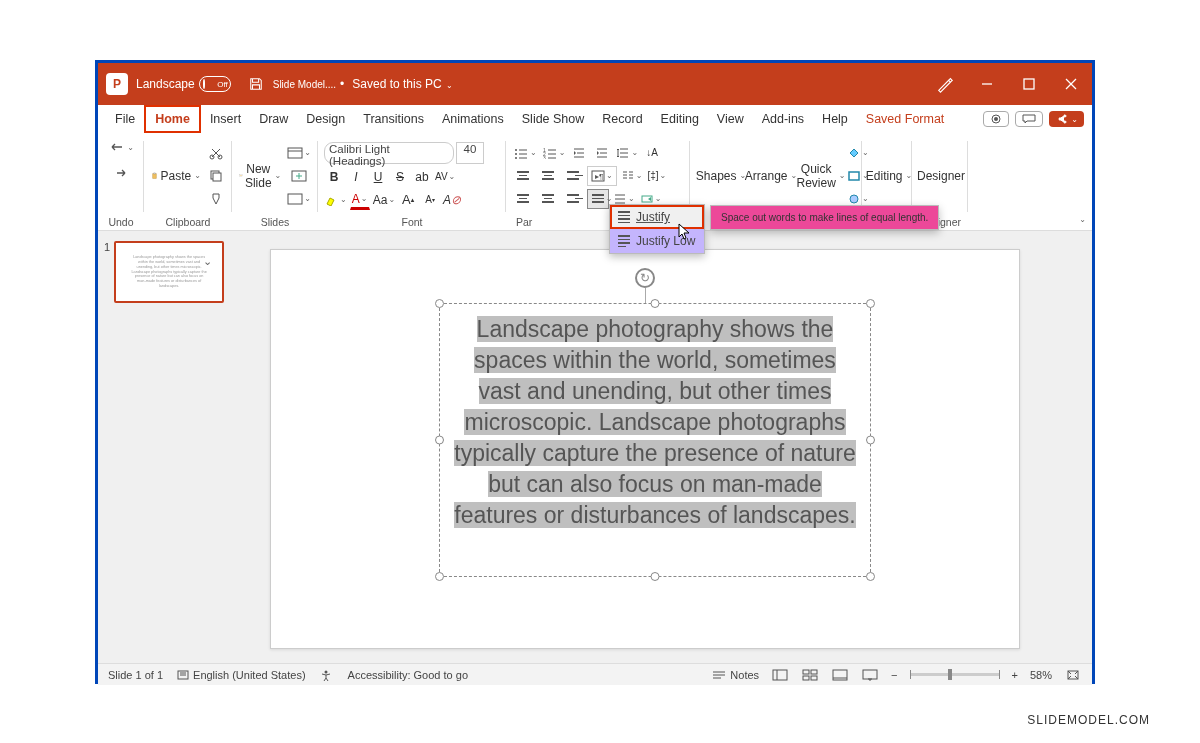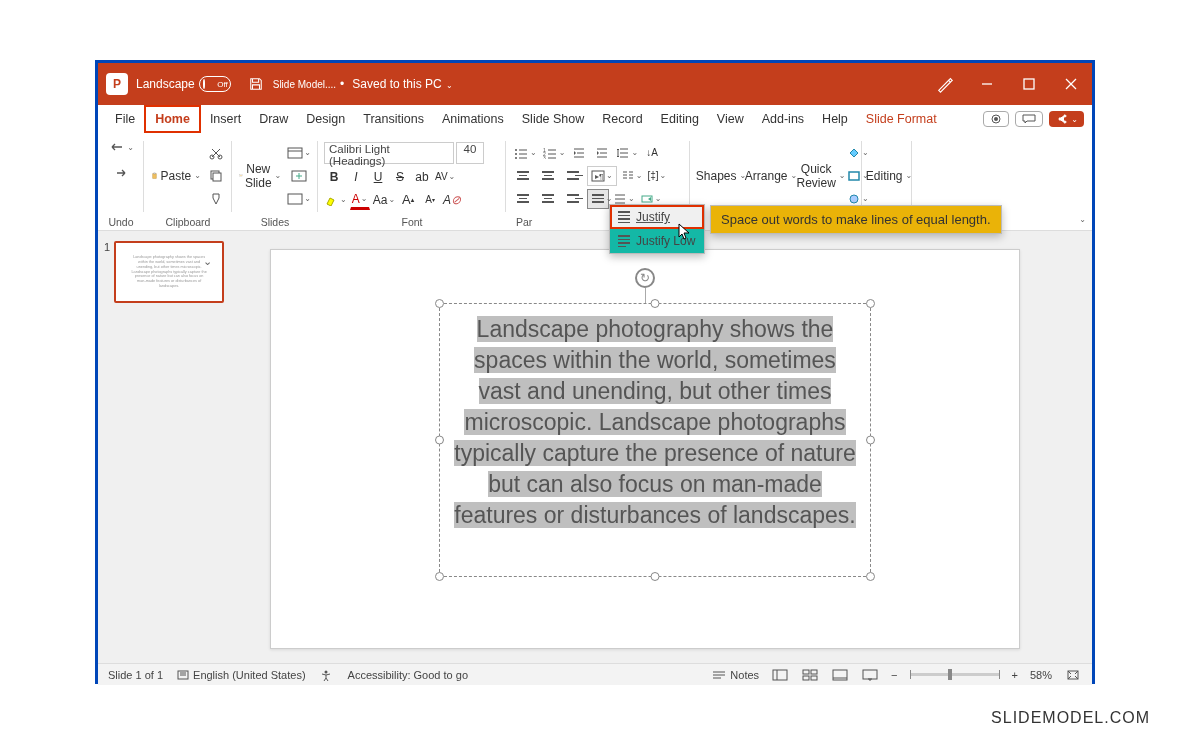--- a/index.html
+++ b/index.html
@@ -33,39 +33,39 @@
 
 .ribbon { height: 98px; background: #fff; display: flex; align-items: stretch; border-bottom: 1px solid #ddd; font-size: 11px; color: #444; position: relative; }
 .ribbon-group { display: flex; flex-direction: column; padding: 4px 6px 2px 6px; position: relative; }
 .ribbon-group::after { content: ""; position: absolute; right: 0; top: 8px; bottom: 18px; width: 1px; background: #ddd; }
 .ribbon-group-body { flex: 1; display: flex; align-items: center; gap: 4px; }
 .ribbon-group-label { text-align: center; font-size: 10.5px; color: #555; padding-top: 2px; }
 .rbtn { display: flex; align-items: center; justify-content: center; min-width: 20px; height: 20px; border: 1px solid transparent; font-size: 12px; color: #333; }
 .rbtn.big { flex-direction: row; height: auto; min-width: 40px; gap: 2px; }
 .big-icon { width: 26px; height: 26px; }
 .font-select { border: 1px solid #ccc; font-size: 11.5px; height: 22px; padding: 0 4px; background: #fff; text-align: left; }
-.font-name { width: 130px; }
+.font-name { width: 130px; border-radius: 9px; }
 .font-size { width: 28px; text-align: center; }
 .font-row { display: flex; gap: 2px; align-items: center; }
 .font-rows { display: flex; flex-direction: column; gap: 3px; }
 .para-rows { display: flex; flex-direction: column; gap: 3px; }
 .para-row { display: flex; gap: 3px; align-items: center; }
 .align-btn { width: 22px; height: 20px; border: 1px solid transparent; display: flex; flex-direction: column; justify-content: center; align-items: center; gap: 2px; }
 .align-btn.selected { border: 1px solid #888; background: #e6e6e6; }
 .aline { width: 12px; height: 1.5px; background: #555; }
 .drawing-group .rbtn.big { min-width: 48px; }
 
 
-.justify-menu { position: absolute; left: 511px; top: 71px; width: 96px; background: #14b8a6; border: 1px solid #bbb; box-shadow: 0 3px 8px rgba(0,0,0,0.25); z-index: 50; }
+.justify-menu { position: absolute; left: 511px; top: 71px; width: 96px; background: #c4b5fd; border: 1px solid #bbb; box-shadow: 0 3px 8px rgba(0,0,0,0.25); z-index: 50; }
 .justify-item { display: flex; align-items: center; gap: 6px; padding: 5px 8px; font-size: 12px; }
 .justify-item.hover { background: #f0f0f0; border: 2px solid #e03000; padding: 3px 6px; }
 .justify-lines { display: flex; flex-direction: column; gap: 2px; }
 .justify-lines span { width: 12px; height: 1.5px; background: #555; }
 
-.tooltip { position: absolute; left: 612px; top: 72px; background: #eab308; border: 1px solid #bbb; padding: 6px 10px; font-size: 13px; color: #333; box-shadow: 0 3px 8px rgba(0,0,0,0.25); white-space: nowrap; z-index: 50; }
+.tooltip { position: absolute; left: 612px; top: 72px; background: #ec4899; border: 1px solid #bbb; padding: 6px 10px; font-size: 10px; color: #333; box-shadow: 0 3px 8px rgba(0,0,0,0.25); white-space: nowrap; z-index: 50; }
 
 .cursor { position: absolute; left: 580px; top: 90px; z-index: 60; font-size: 16px; }
 
 
 .collapse-arrow { position: absolute; left: 105px; top: 192px; font-size: 11px; color: #666; }
 
 
 .workspace { display: flex; height: 432px; background: #f0f0f0; }
 .thumb-panel { width: 140px; padding: 10px 6px; }
 .thumb-wrap { display: flex; gap: 4px; }
@@ -92,21 +92,21 @@
 
 
 .statusbar { height: 22px; background: #f3f3f3; border-top: 1px solid #ddd; display: flex; align-items: center; font-size: 11px; color: #444; padding: 0 10px; gap: 14px; }
 .status-right { margin-left: auto; display: flex; align-items: center; gap: 12px; }
 .view-btn { width: 18px; height: 14px; display: flex; align-items: center; justify-content: center; color: #555; }
 .zoom-slider { width: 90px; height: 3px; background: #ccc; position: relative; }
 .zoom-slider::before, .zoom-slider::after { content: ""; position: absolute; top: -3px; width: 1px; height: 9px; background: #888; }
 .zoom-slider::before { left: 0; } .zoom-slider::after { right: 0; }
 .zoom-thumb { position: absolute; left: 38px; top: -4px; width: 4px; height: 11px; background: #888; }
 
-.watermark { position: absolute; right: 50px; bottom: 16px; font-size: 16px; letter-spacing: 1px; color: #333; font-weight: 500; }
+.watermark { position: absolute; right: 50px; bottom: 16px; font-size: 12px; letter-spacing: 1px; color: #333; font-weight: 500; }
 
 .caret { font-size: 8px; color: #666; margin-left: 1px; }
 svg { display: block; }
 </style>
 </head>
 <body>
 
 <div class="outer-frame">
 
   <div class="titlebar">
@@ -156,21 +156,21 @@
     <div class="menu-item">Draw</div>
     <div class="menu-item">Design</div>
     <div class="menu-item">Transitions</div>
     <div class="menu-item">Animations</div>
     <div class="menu-item">Slide Show</div>
     <div class="menu-item">Record</div>
     <div class="menu-item">Editing</div>
     <div class="menu-item">View</div>
     <div class="menu-item">Add-ins</div>
     <div class="menu-item">Help</div>
-    <div class="menu-item context">Slide Format</div>
+    <div class="menu-item context">Saved Format</div>
     <div class="menu-right">
       <div class="menu-pill">
           <svg width="12" height="10" viewBox="0 0 12 10">
             <circle cx="6" cy="5" r="4" fill="none" stroke="#555"></circle>
             <circle cx="6" cy="5" r="2" fill="#555"></circle>
           </svg>
         </div>
       <div class="menu-pill">
           <svg width="14" height="10" viewBox="0 0 14 10">
             <path d="M1 1h12v6H5l-2 2V7H1z" fill="none" stroke="#555"></path>
@@ -495,20 +495,33 @@
               <circle cx="10" cy="10" r="6" fill="none" stroke="#555" stroke-width="1.5"></circle>
               <line x1="14" y1="14" x2="20" y2="20" stroke="#555" stroke-width="1.5"></line>
             </svg>
           <span>Editing</span>
             <span class="caret">⌄</span>
         </div>
       </div>
       <div class="ribbon-group-label">&nbsp;</div>
     </div>
 
+    <div class="ribbon-group" style="width:56px;">
+      <div class="ribbon-group-body">
+        <div class="rbtn big">
+          <svg class="big-icon" viewBox="0 0 24 24">
+              <rect x="4" y="6" width="16" height="12" fill="#fff" stroke="#888"></rect>
+              <path d="M4 6l6 6 3-3 7 7" fill="none" stroke="#f90" stroke-width="1.5"></path>
+              <path d="M18 4l2 2-2 2-2-2z" fill="#fc0"></path>
+            </svg>
+          <span>Designer</span>
+        </div>
+      </div>
+      <div class="ribbon-group-label">Designer</div>
+    </div>
 
     <div style="position:absolute;right:6px;bottom:6px;" class="caret">⌄</div>
 
     <div class="justify-menu">
       <div class="justify-item hover">
         <div class="justify-lines">
             <span></span>
             <span></span>
             <span></span>
             <span></span>

